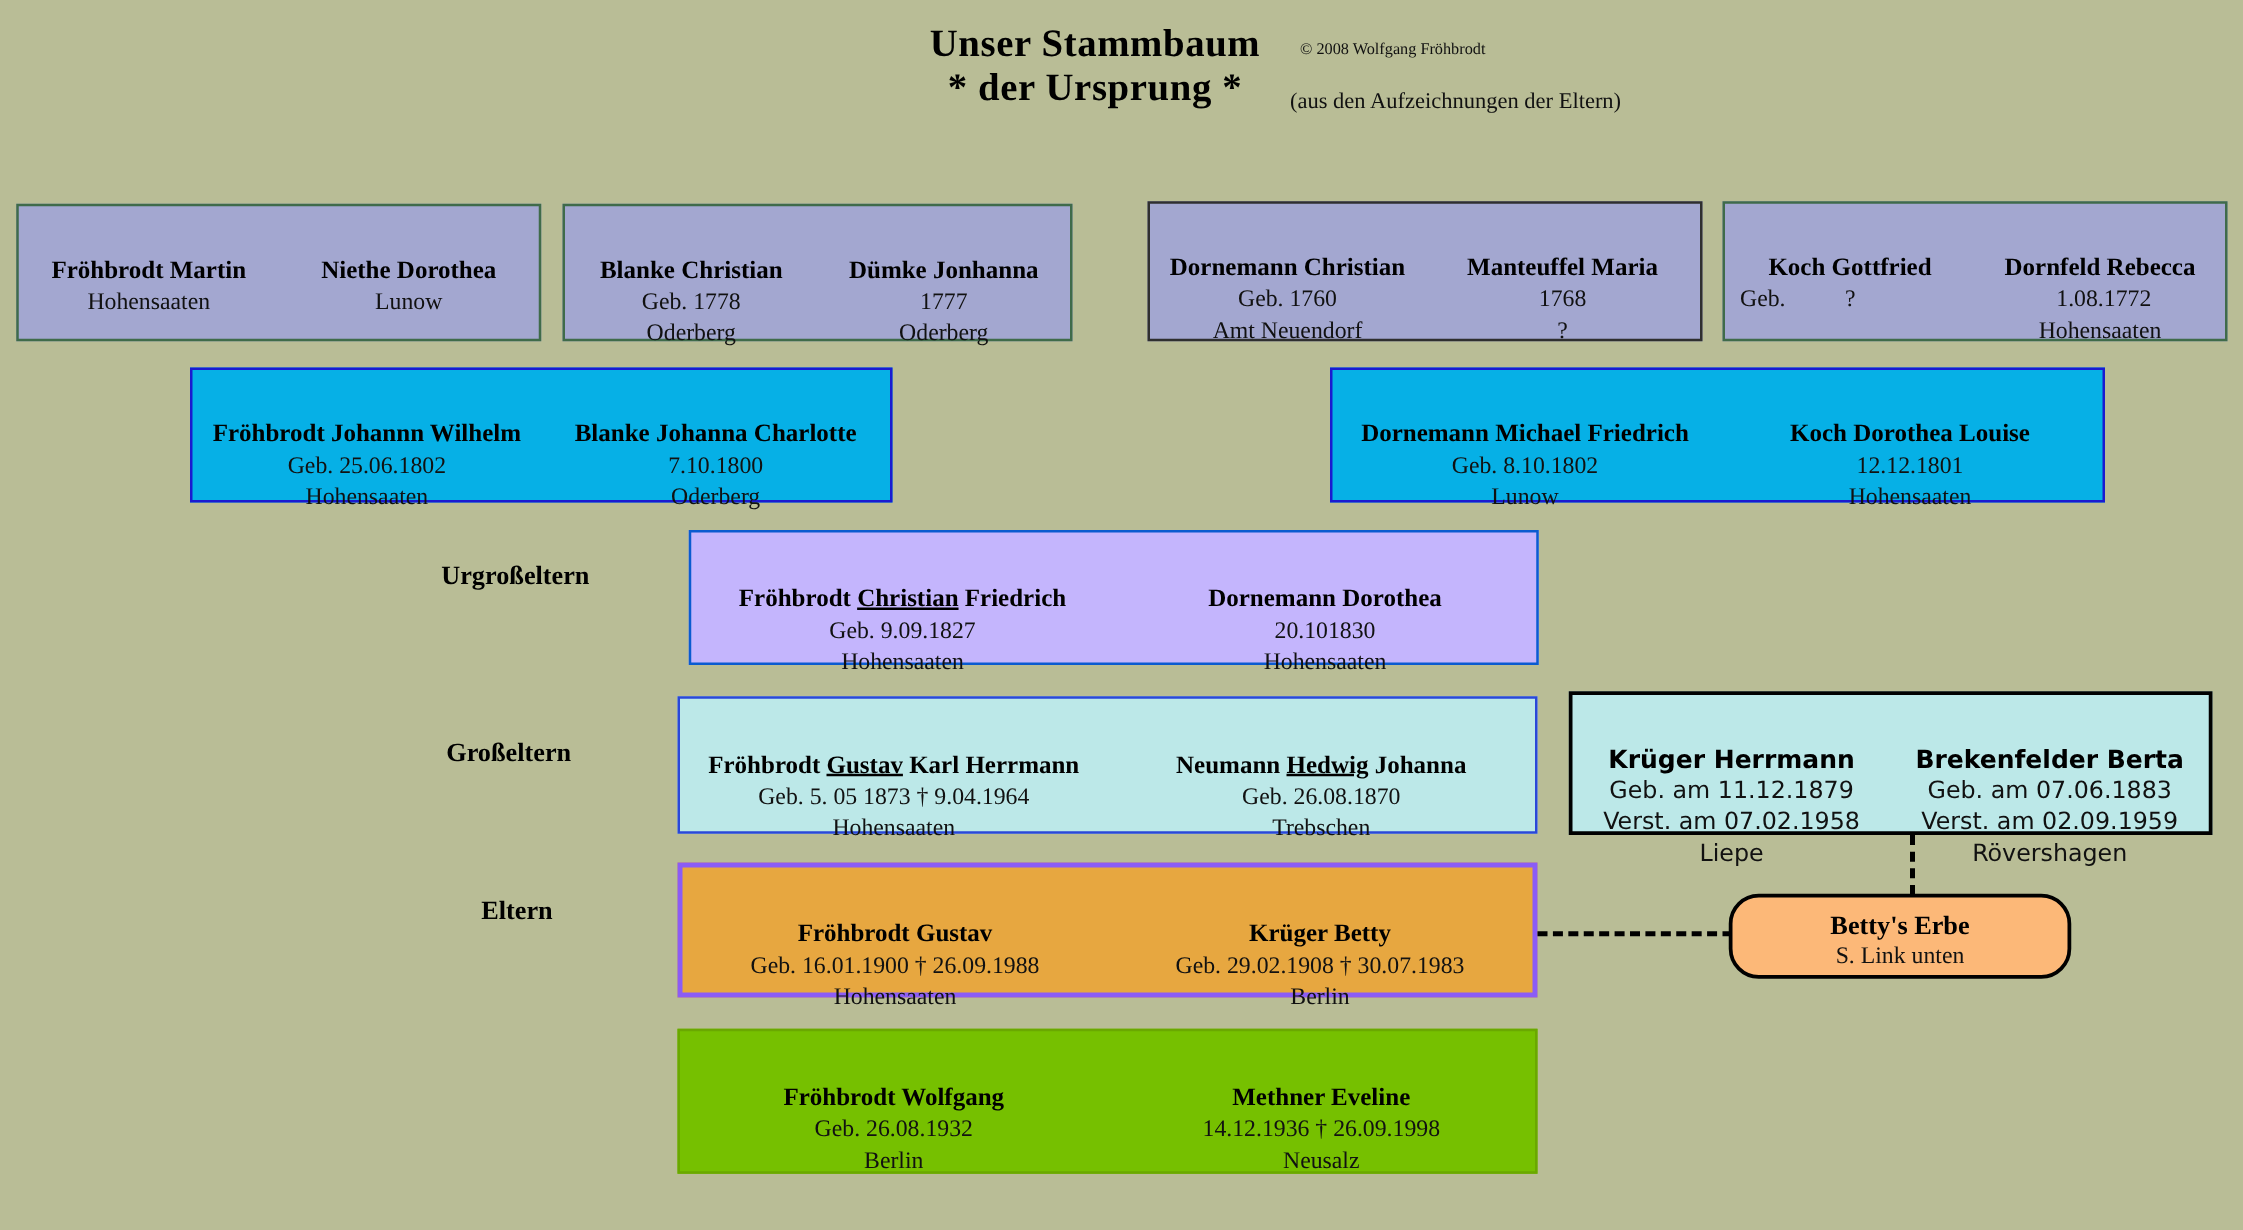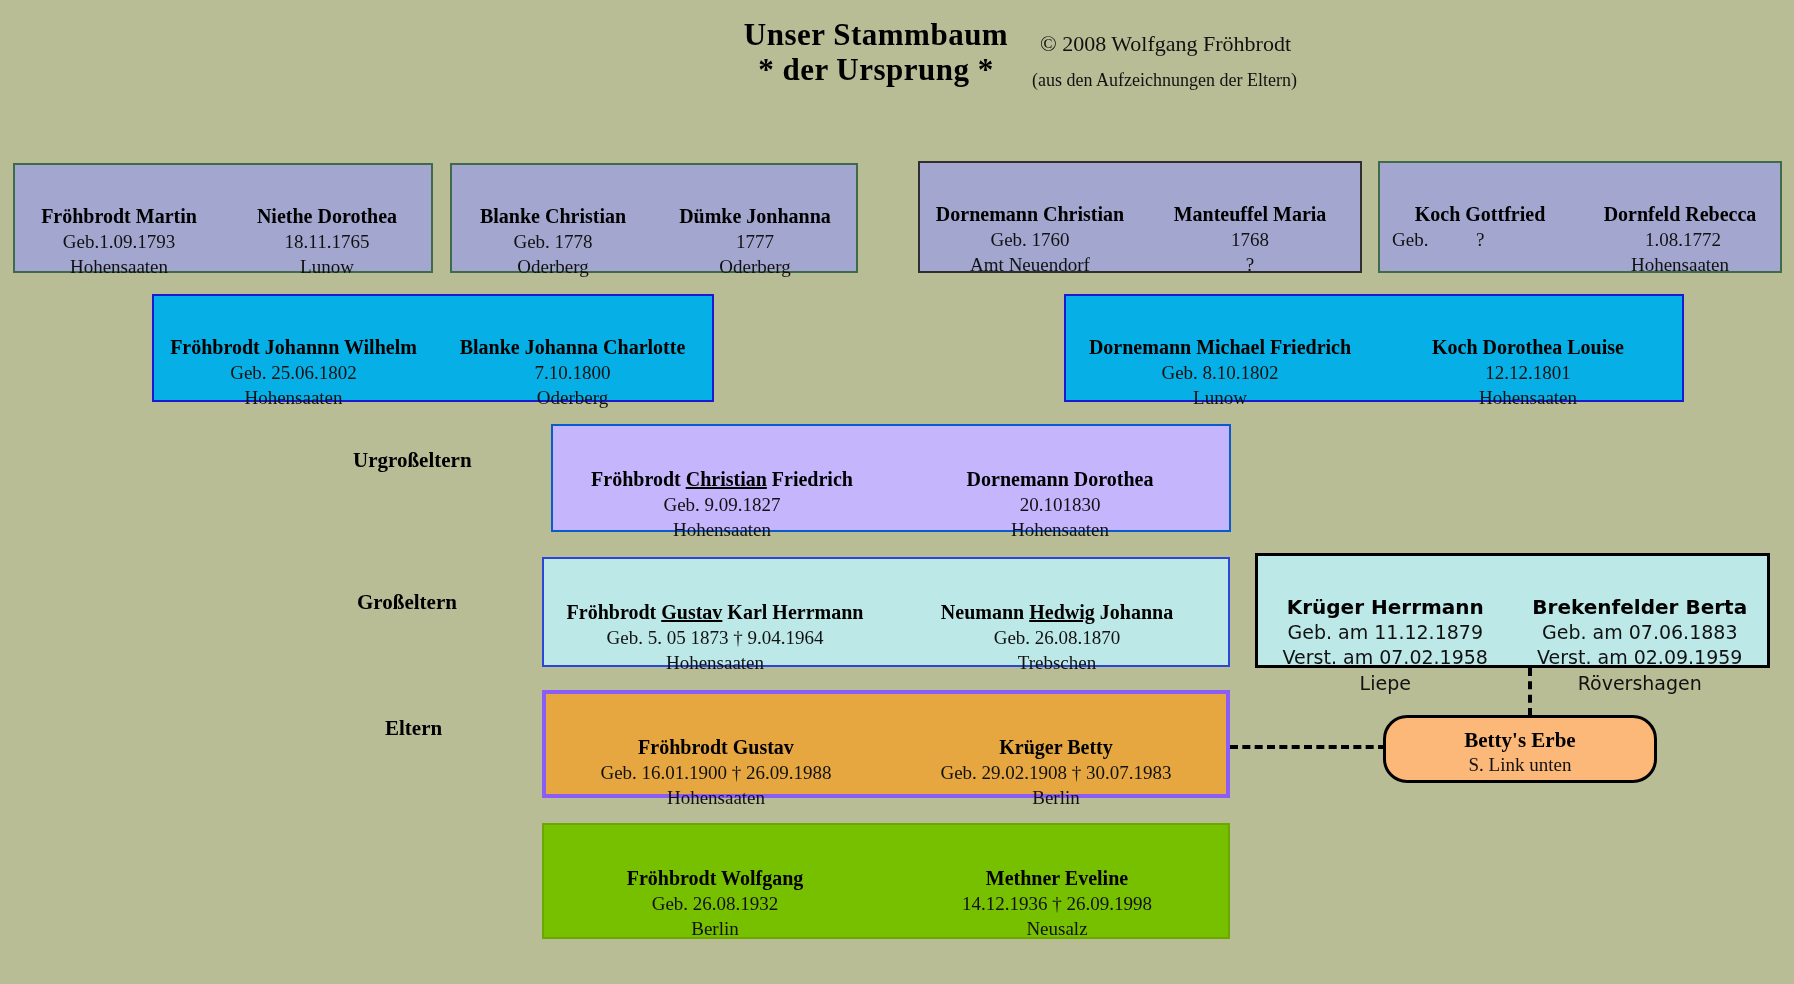--- a/index.html
+++ b/index.html
@@ -9,21 +9,21 @@
     font-family:"Liberation Serif", serif;
     position:relative;
     overflow:hidden;
   }
   .stage{position:absolute;left:0;top:0;width:1794px;height:984px;}
 
   
   .title-block{position:absolute;left:716px;top:18px;width:320px;text-align:center;}
   .title-line1{font-size:31px;font-weight:bold;color:#000;letter-spacing:.5px;line-height:1.12;}
   .title-line2{font-size:31px;font-weight:bold;color:#000;letter-spacing:.5px;line-height:1.12;}
-  .credit{position:absolute;left:1040px;top:31px;font-size:22px;color:#111;white-space:nowrap;}
+  .credit{position:absolute;left:1040px;top:31px;font-size:13px;color:#111;white-space:nowrap;}
   .credit2{position:absolute;left:1032px;top:70px;font-size:18px;color:#111;white-space:nowrap;}
 
   
   .pbox{position:absolute;box-sizing:border-box;}
   .pbox .col{flex:1 1 50%;text-align:center;}
   .names{display:flex;width:100%;font-weight:bold;font-size:20px;color:#000;line-height:1.25;margin-top:28px;}
   .names .col{flex:1 1 50%;text-align:center;}
   .line{display:flex;width:100%;font-size:19px;color:#111;line-height:1.33;}
   .line .col{flex:1 1 50%;text-align:center;}
 
@@ -77,24 +77,20 @@
   </div>
   <div class="credit">© 2008 Wolfgang Fröhbrodt</div>
   <div class="credit2">(aus den Aufzeichnungen der Eltern)</div>
 
   <div class="pbox lav g" style="left:13px;top:163px;width:420px;height:110px;">
     <div class="names">
       <div class="col">Fröhbrodt Martin</div>
       <div class="col">Niethe Dorothea</div>
     </div>
     <div class="line">
-      <div class="col">Geb.1.09.1793</div>
-      <div class="col">18.11.1765</div>
-    </div>
-    <div class="line">
       <div class="col">Hohensaaten</div>
       <div class="col">Lunow</div>
     </div>
   </div>
 
   <div class="pbox lav g" style="left:450px;top:163px;width:408px;height:110px;">
     <div class="names">
       <div class="col">Blanke Christian</div>
       <div class="col">Dümke Jonhanna</div>
     </div>

